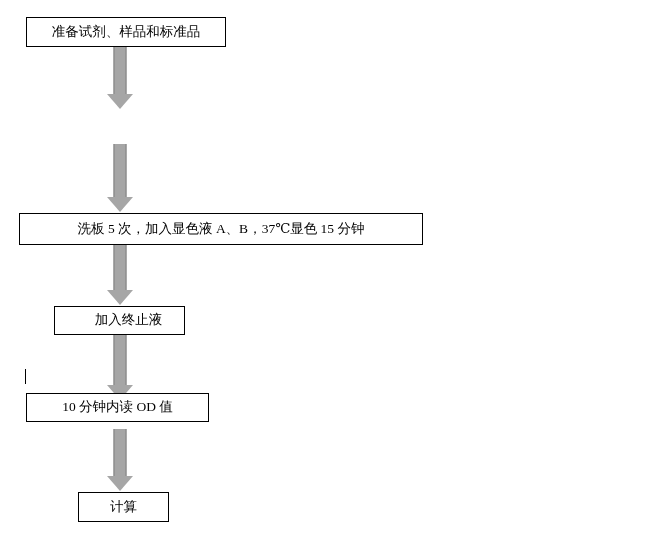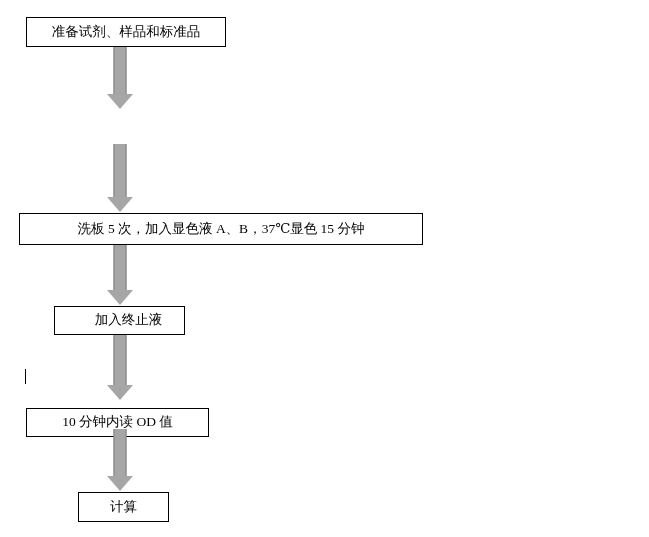--- a/index.html
+++ b/index.html
@@ -100,21 +100,21 @@
     <span>加入终止液</span>
   </div>
 
   <div class="arrow" style="left:107px; top:335px; width:26px; height:65px;">
     <div class="shaft" style="height:50px;"></div>
     <div class="head"></div>
   </div>
 
   <div class="caret" style="left:25px; top:369px; height:15px;"></div>
 
-  <div class="node" style="left:26px; top:408px; width:183px; height:29px;">
+  <div class="node" style="left:26px; top:393px; width:183px; height:29px;">
     <span>10 分钟内读 OD 值</span>
   </div>
 
   <div class="arrow" style="left:107px; top:429px; width:26px; height:62px;">
     <div class="shaft" style="height:47px;"></div>
     <div class="head"></div>
   </div>
 
   <div class="node" style="left:78px; top:492px; width:91px; height:30px;text-align:center;">
     <span>计算</span>

